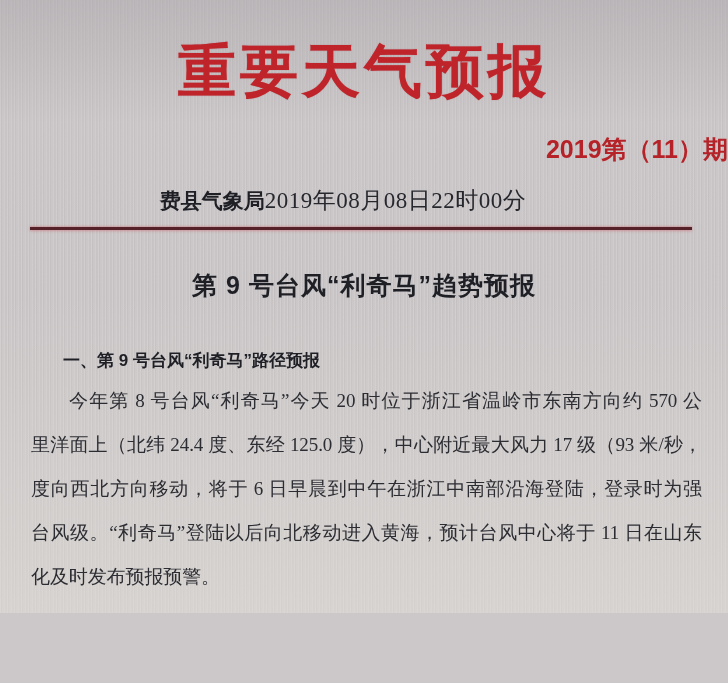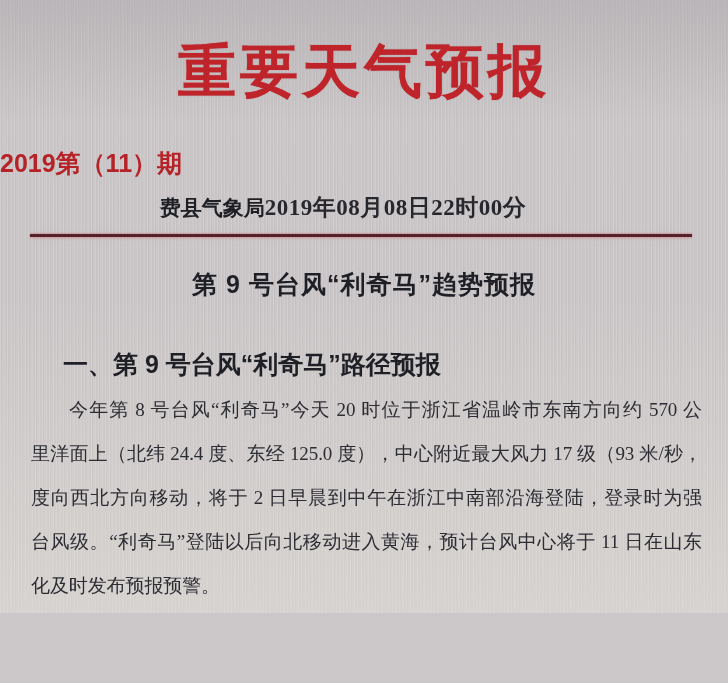--- a/index.html
+++ b/index.html
@@ -34,69 +34,70 @@
     text-align:center;
     font-family:"Liberation Sans","DejaVu Sans",sans-serif;
     font-weight:900;
     font-size:58px;
     line-height:1;
     letter-spacing:4px;
     color:var(--title-red);
     text-shadow:0 0 1px rgba(160,20,30,.55);
   }
   .issue{
-    margin-top:48px;
-    text-align:left;
+    margin-top:34px;
+    text-align:right;
     font-family:"Liberation Sans","DejaVu Sans",sans-serif;
     font-weight:bold;
     font-size:25px;
     line-height:1.2;
     color:var(--issue-red);
   }
   .meta-row{
     margin-top:14px;
     padding:0 72px 0 30px;
     display:flex;
     justify-content:center;
     align-items:baseline;
   }
   .agency{
     font-family:"Liberation Sans","DejaVu Sans",sans-serif;
     font-weight:bold;
     font-size:21px;
     color:var(--heading-black);
   }
   .datetime{
-    font-weight:bold;
+    font-weight:normal;
     font-size:23px;
     letter-spacing:.5px;
     color:#27282e;
+    margin-top:7px;
   }
   .rule{
     margin:11px 36px 0 30px;
     height:3px;
     border:none;
     background:var(--rule-color);
     box-shadow:0 1px 3px rgba(201,84,96,.45), 0 -1px 2px rgba(201,84,96,.3);
   }
   .doc-title{
-    margin-top:32px;
+    margin-top:40px;
     text-align:center;
     font-family:"Liberation Sans","DejaVu Sans",sans-serif;
     font-weight:bold;
     font-size:25px;
     line-height:1.2;
     letter-spacing:1px;
     color:var(--heading-black);
   }
   .section-heading{
     margin:50px 0 0 63px;
     font-family:"Liberation Sans","DejaVu Sans",sans-serif;
     font-weight:bold;
-    font-size:25px;
+    font-size:17px;
     line-height:1.25;
     color:var(--heading-black);
   }
   .body-block{
     margin:8px 26px 0 31px;
   }
   .line{
     font-size:19px;
     line-height:44px;
     color:var(--body-text);
@@ -124,18 +125,18 @@
 
   <hr class="rule">
 
   <div class="doc-title">第 9 号台风“利奇马”趋势预报</div>
 
   <div class="section-heading">一、第 9 号台风“利奇马”路径预报</div>
 
   <div class="body-block">
     <div class="line first">今年第 8 号台风“利奇马”今天 20 时位于浙江省温岭市东南方向约 570 公</div>
     <div class="line">里洋面上（北纬 24.4 度、东经 125.0 度），中心附近最大风力 17 级（93 米/秒，</div>
-    <div class="line">度向西北方向移动，将于 2 日早晨到中午在浙江中南部沿海登陆，登录时为强</div>
+    <div class="line">度向西北方向移动，将于 6 日早晨到中午在浙江中南部沿海登陆，登录时为强</div>
     <div class="line">台风级。“利奇马”登陆以后向北移动进入黄海，预计台风中心将于 11 日在山东</div>
     <div class="line last">化及时发布预报预警。</div>
   </div>
 
 </div>
 
 </body></html>

